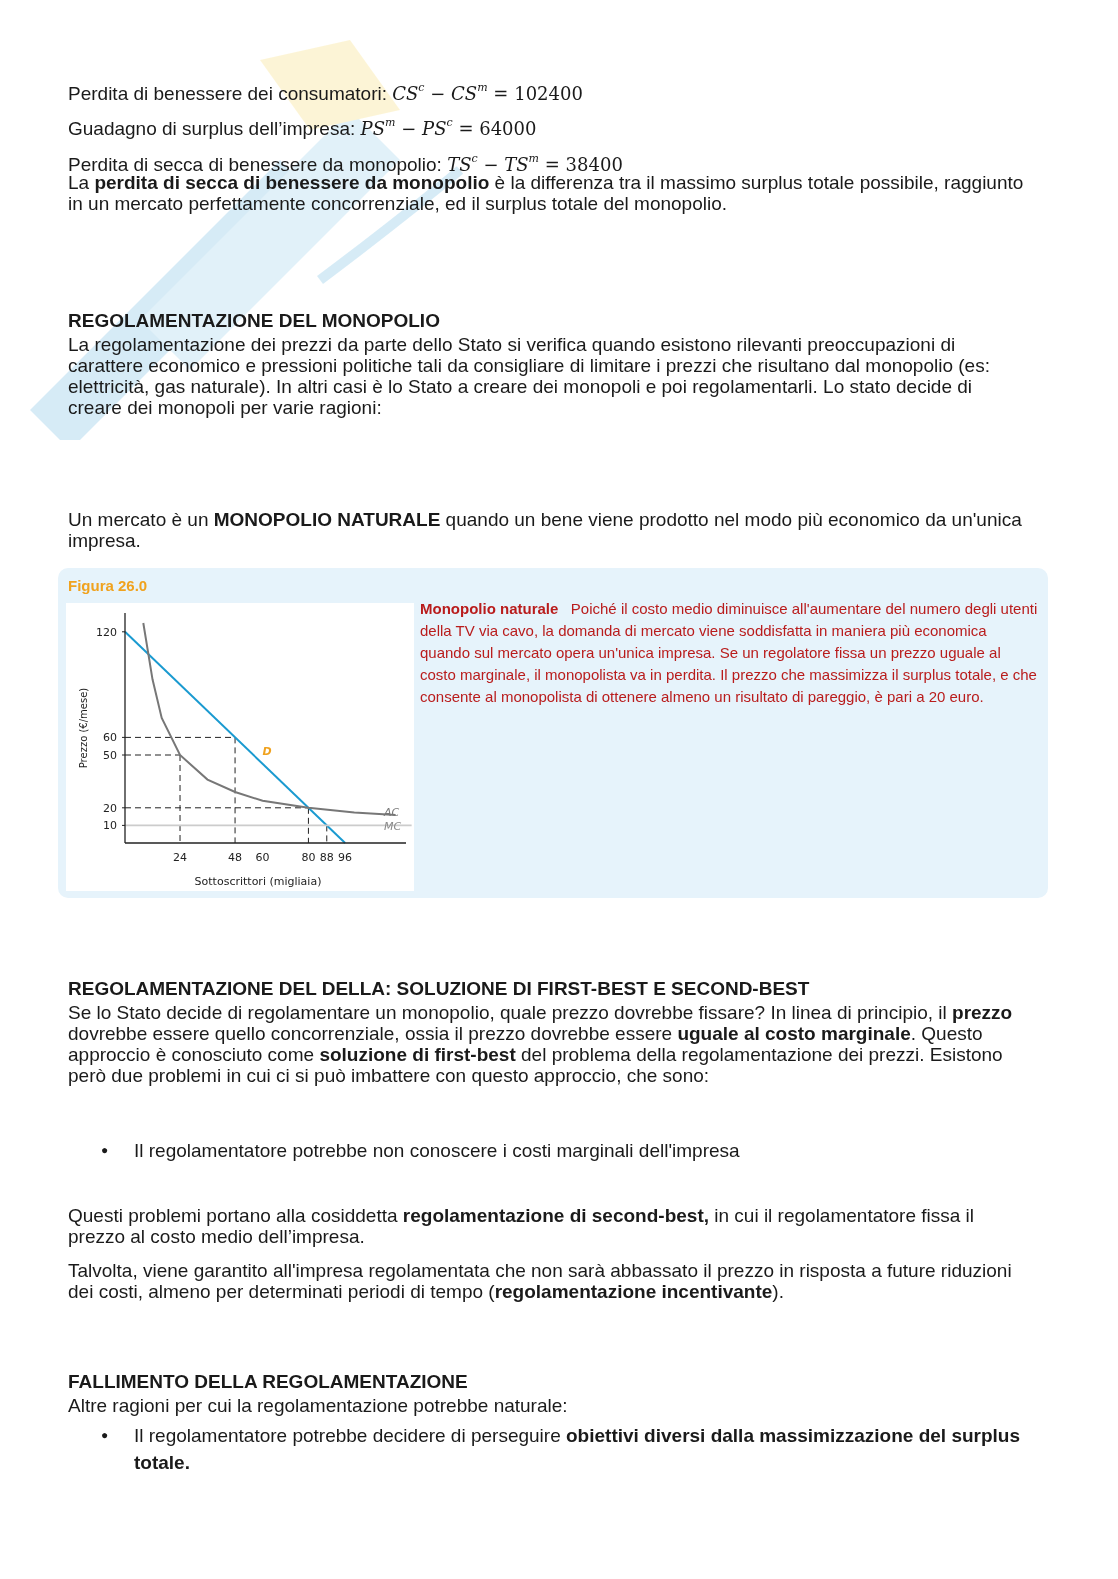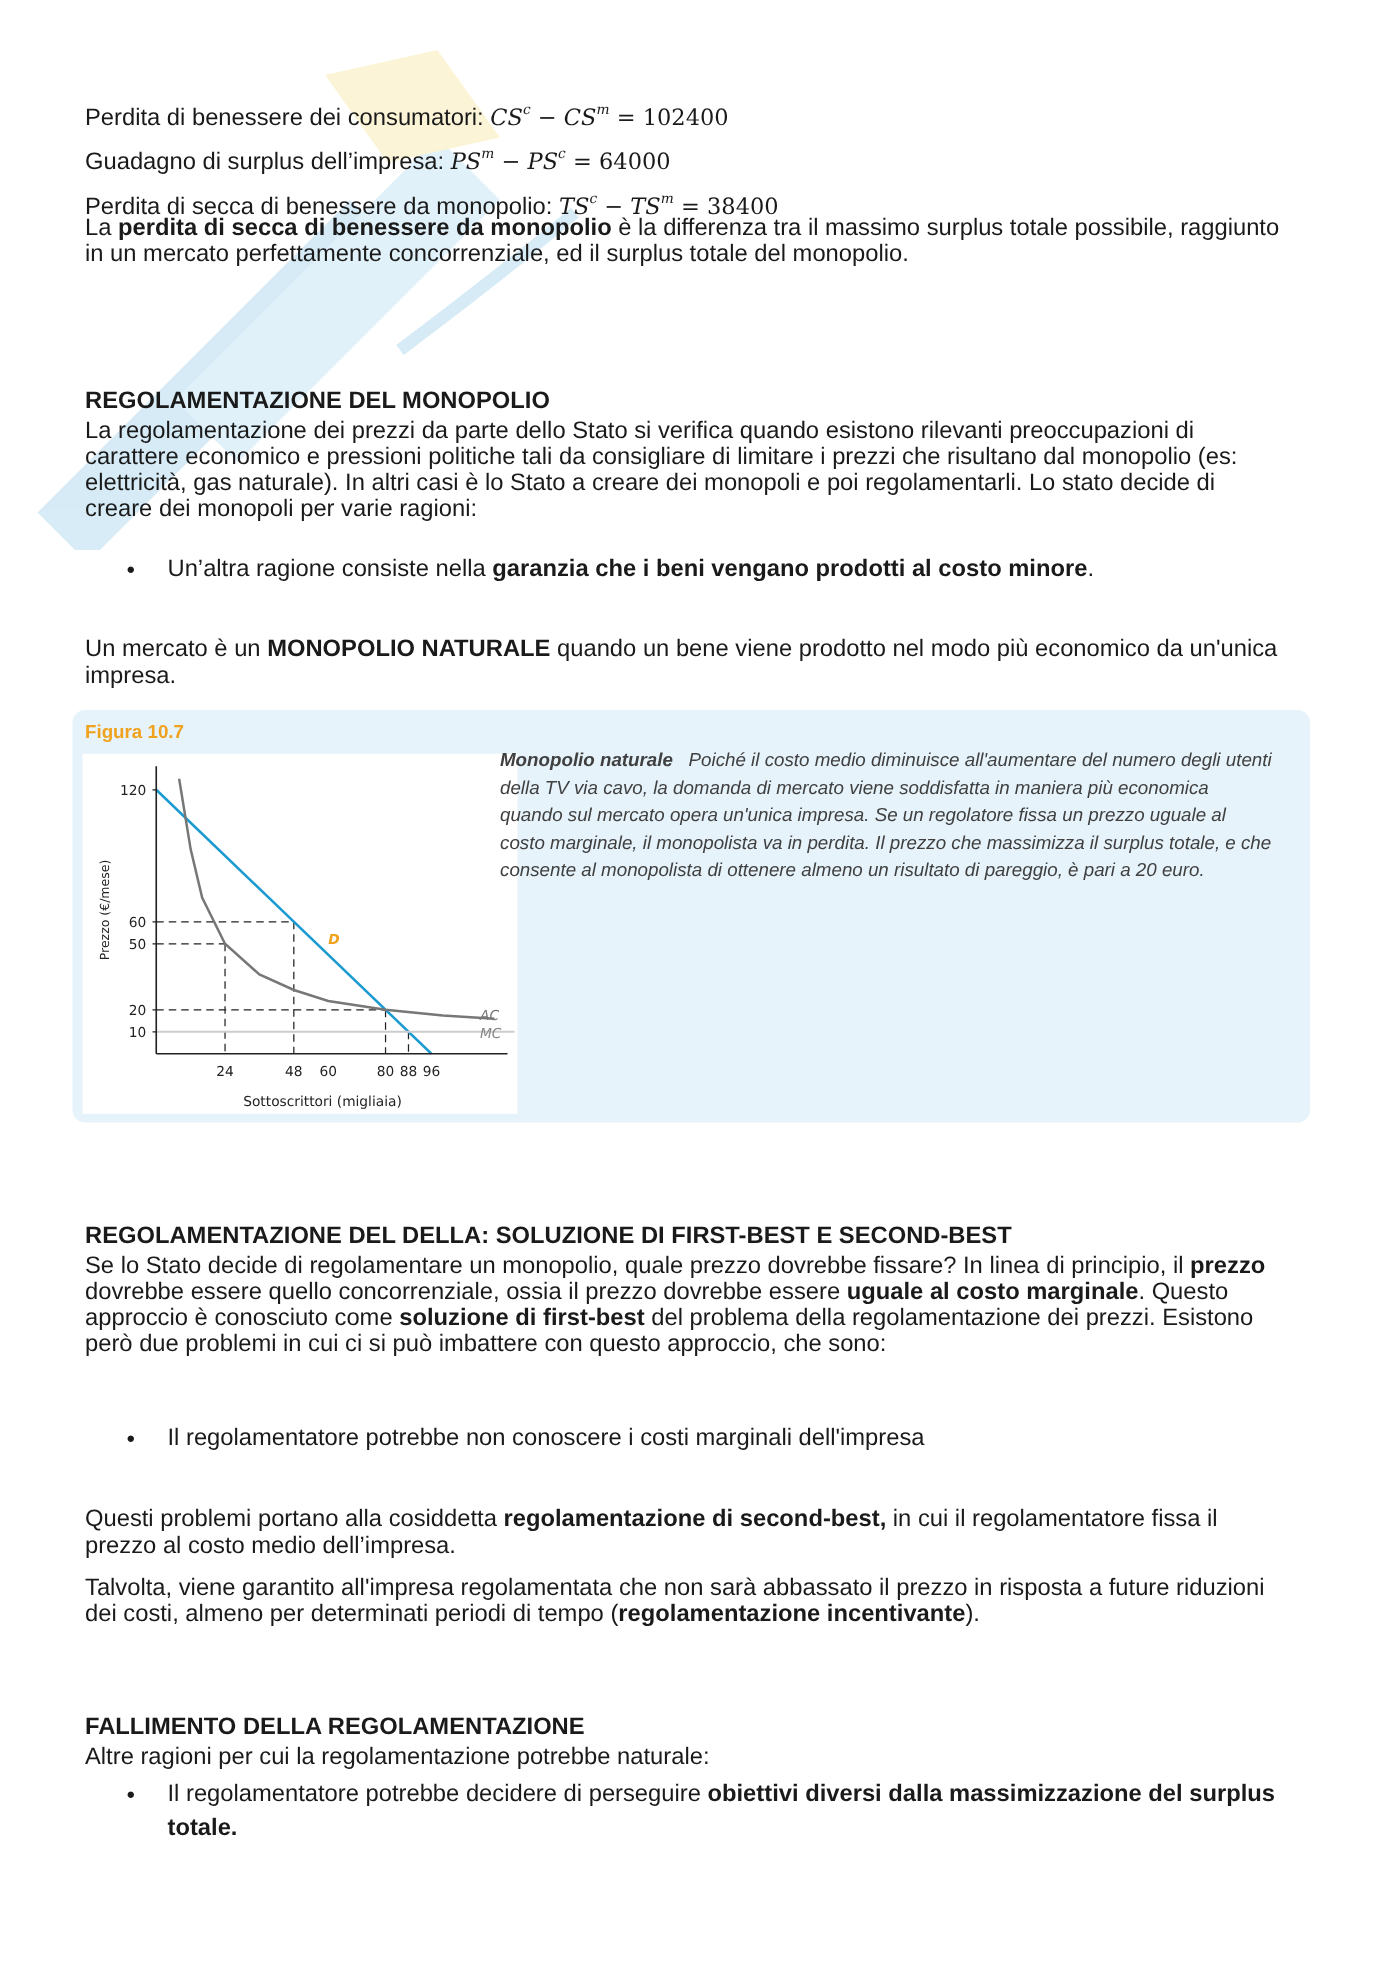--- a/index.html
+++ b/index.html
@@ -17,21 +17,21 @@
   .math sup { font-size: 11px; vertical-align: 9px; }
   ul.bul { position: absolute; left: 68px; margin: 0; padding: 0; list-style: none; width: 960px; }
   ul.bul li { position: relative; padding-left: 66px; line-height: 27.4px; }
   ul.bul li::before { content: "●"; position: absolute; left: 33px; font-size: 12px; top: 0; }
   .figbox {
     position: absolute; left: 58px; top: 568px; width: 990px; height: 330px;
     background: #e6f3fb; border-radius: 10px;
   }
   .figlabel { position: absolute; left: 68px; top: 577px; color: #f0a21e; font-weight: bold; font-size: 15px; }
   .chartpanel { position: absolute; left: 66px; top: 603px; width: 348px; height: 288px; background: #ffffff; }
-  .caption { position: absolute; left: 400px; top: 598px; width: 620px; font-size: 15px; line-height: 22px; color: #404040; font-style: italic; }
+  .caption { position: absolute; left: 420px; top: 598px; width: 620px; font-size: 15px; line-height: 22px; color: #b91c1c; }
   svg text { font-family: "DejaVu Sans", sans-serif; }
 </style>
 </head>
 <body>
 
 <svg class="watermark" viewBox="0 0 520 420">
   <g opacity="0.22">
     <polygon points="10,390 260,140 300,180 50,430" fill="#4aa8d8"></polygon>
     <polygon points="120,300 330,90 380,140 170,350" fill="#7cc3e6"></polygon>
     <polygon points="240,40 330,20 380,90 290,110" fill="#f6d24a"></polygon>
@@ -48,28 +48,27 @@
 <div class="line" style="top:145px">
   <span>Perdita di secca di benessere da monopolio: </span><span class="math"><span>TS</span><sup>c</sup> <span class="n">−</span> <span>TS</span><sup>m</sup> <span class="n">=</span> <span class="n">38400</span></span>
 </div>
 <div class="p" style="top:172px">
   <span>La </span><b>perdita di secca di benessere da monopolio</b><span> è la differenza tra il massimo surplus totale possibile, raggiunto in un mercato perfettamente concorrenziale, ed il surplus totale del monopolio.</span>
 </div>
 
 <div class="h" style="top:307px">REGOLAMENTAZIONE DEL MONOPOLIO</div>
 <div class="p" style="top:334px">La regolamentazione dei prezzi da parte dello Stato si verifica quando esistono rilevanti preoccupazioni di carattere economico e pressioni politiche tali da consigliare di limitare i prezzi che risultano dal monopolio (es: elettricità, gas naturale). In altri casi è lo Stato a creare dei monopoli e poi regolamentarli. Lo stato decide di creare dei monopoli per varie ragioni:</div>
 <ul class="bul" style="top:442px">
-  <li><span>Un’altra ragione consiste nella </span><b>garanzia che i beni vengano prodotti al costo minore</b><span>.</span></li>
 </ul>
 <div class="p" style="top:509px">
   <span>Un mercato è un </span><b>MONOPOLIO NATURALE</b><span> quando un bene viene prodotto nel modo più economico da un'unica impresa.</span>
 </div>
 
 <div class="figbox"></div>
-<div class="figlabel">Figura 10.7</div>
+<div class="figlabel">Figura 26.0</div>
 <div class="chartpanel">
   <svg id="chart" width="348" height="288" viewBox="0 0 348 288">
     <g id="refs">
         <line x1="59" y1="134.4" x2="169.06207999999998" y2="134.4" stroke="#222" stroke-width="1" stroke-dasharray="6,4"></line>
         <line x1="169.06207999999998" y1="134.4" x2="169.06207999999998" y2="240" stroke="#222" stroke-width="1" stroke-dasharray="6,4"></line>
         <line x1="59" y1="152" x2="114.03103999999999" y2="152" stroke="#222" stroke-width="1" stroke-dasharray="6,4"></line>
         <line x1="114.03103999999999" y1="152" x2="114.03103999999999" y2="240" stroke="#222" stroke-width="1" stroke-dasharray="6,4"></line>
         <line x1="59" y1="204.8" x2="242.4368" y2="204.8" stroke="#222" stroke-width="1" stroke-dasharray="6,4"></line>
         <line x1="242.4368" y1="204.8" x2="242.4368" y2="240" stroke="#222" stroke-width="1" stroke-dasharray="6,4"></line>
         <line x1="260.78048" y1="222.4" x2="260.78048" y2="240" stroke="#222" stroke-width="1" stroke-dasharray="6,4"></line>

